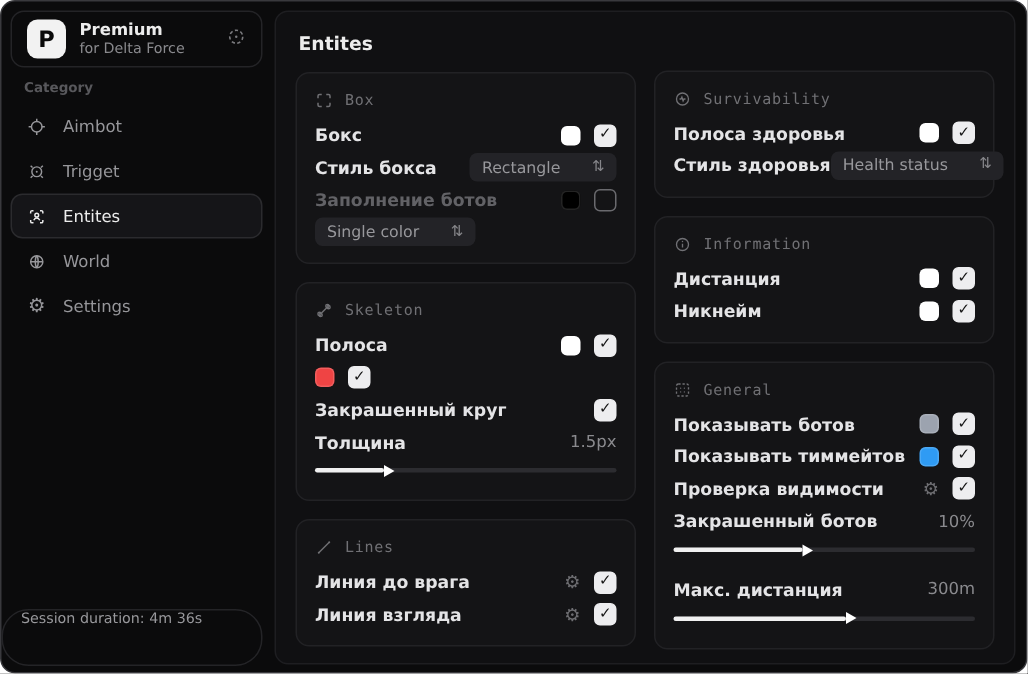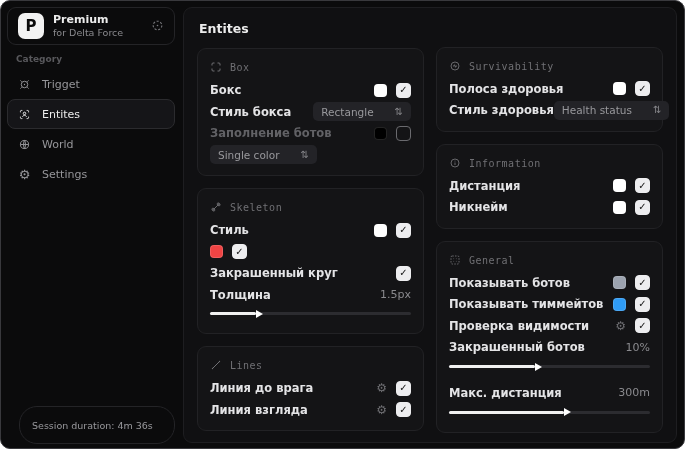--- a/index.html
+++ b/index.html
@@ -20,22 +20,22 @@
   .brand-title{font-size:11px;font-weight:bold;color:#ececec;}
   .brand-sub{font-size:9.5px;color:#8a8a8e;}
   .brand-gear{margin-left:auto;color:#7a7a7e;font-size:13px;line-height:1;cursor:pointer;}
   .category{margin:9px 0 5px 15px;font-size:9px;color:#58585c;font-weight:bold;}
   .nav-item{height:28px;display:flex;align-items:center;gap:10px;padding:0 9px;margin:0 6px;
     color:#96969a;font-size:11px;border-radius:8px;border:1px solid transparent;cursor:pointer;}
   .nav-item.active{background:#151518;border-color:#2b2b2e;color:#ececec;}
   .nav-icon{width:15px;height:15px;display:flex;align-items:center;justify-content:center;flex-shrink:0;}
   .nav-icon svg{width:13px;height:13px;}
   .glyph{font-size:13px;line-height:1;}
-  .session-card{position:absolute;left:18px;right:6px;bottom:4px;height:38px;box-sizing:border-box;
-    border:1px solid #242427;border-radius:18px;display:flex;align-items:center;padding:0 12px;
+  .session-card{position:absolute;left:0;right:6px;bottom:4px;height:38px;box-sizing:border-box;
+    border:1px solid #242427;border-radius:18px;display:flex;align-items:flex-start;padding:0 12px;
     font-size:9.5px;color:#98989c;}
   
   .main{flex:1;margin:6px 7px 5px 2px;background:#101012;border:1px solid #1e1e21;border-radius:9px;
     padding:9px 13px;overflow:hidden;}
   .page-title{font-size:12.5px;font-weight:bold;color:#ececec;margin:4px 0 11px 2px;}
   .columns{display:flex;gap:12px;align-items:center;}
   .col{flex:1;display:flex;flex-direction:column;gap:12px;min-width:0;}
   .card{background:#141416;border:1px solid #222225;border-radius:9px;padding:8px 12px 10px;}
   .card-header{display:flex;align-items:center;gap:8px;color:#707074;
     font-family:"DejaVu Sans Mono",monospace;font-size:10px;letter-spacing:.5px;margin:4px 0 6px;}
@@ -76,20 +76,29 @@
       <span class="brand-gear">
         <svg viewBox="0 0 24 24" width="13" height="13" fill="none" stroke="currentColor" stroke-width="2">
           <circle cx="12" cy="12" r="8" stroke-dasharray="4 3"></circle>
             <circle cx="12" cy="12" r="1.5" fill="currentColor" stroke="none"></circle>
         </svg>
       </span>
     </div>
 
     <div class="category">Category</div>
 
+    <div class="nav-item">
+      <span class="nav-icon">
+        <svg viewBox="0 0 24 24" fill="none" stroke="currentColor" stroke-width="1.8">
+          <circle cx="12" cy="12" r="6.5"></circle>
+            <path d="M12 2v4M12 18v4M2 12h4M18 12h4"></path>
+        </svg>
+      </span>
+      <span>Aimbot</span>
+    </div>
 
     <div class="nav-item">
       <span class="nav-icon">
         <svg viewBox="0 0 24 24" fill="none" stroke="currentColor" stroke-width="1.8">
           <circle cx="12" cy="12" r="6"></circle>
             <circle cx="12" cy="12" r="1.2" fill="currentColor" stroke="none"></circle>
           <path d="M4.5 4.5l2.3 2.3M19.5 4.5l-2.3 2.3M4.5 19.5l2.3-2.3M19.5 19.5l-2.3-2.3"></path>
         </svg>
       </span>
       <span>Trigget</span>
@@ -176,21 +185,21 @@
             <svg viewBox="0 0 24 24" fill="none" stroke="currentColor" stroke-width="1.8">
               <circle cx="6" cy="16.5" r="2.2"></circle>
                 <circle cx="7.5" cy="18" r="2.2"></circle>
               <circle cx="16.5" cy="6" r="2.2"></circle>
                 <circle cx="18" cy="7.5" r="2.2"></circle>
               <path d="M8 16L16 8"></path>
             </svg>
             <span>Skeleton</span>
           </div>
           <div class="row">
-            <span class="lbl">Стиль</span>
+            <span class="lbl">Полоса</span>
             <span class="ctrls">
               <span class="swatch" style="background: rgb(255, 255, 255);"></span>
               <span class="checkbox checked">
                   <span class="check">✓</span>
                 </span>
             </span>
           </div>
           <div class="row">
             <span class="ctrls">
               <span class="swatch" style="background: rgb(239, 68, 68);"></span>

